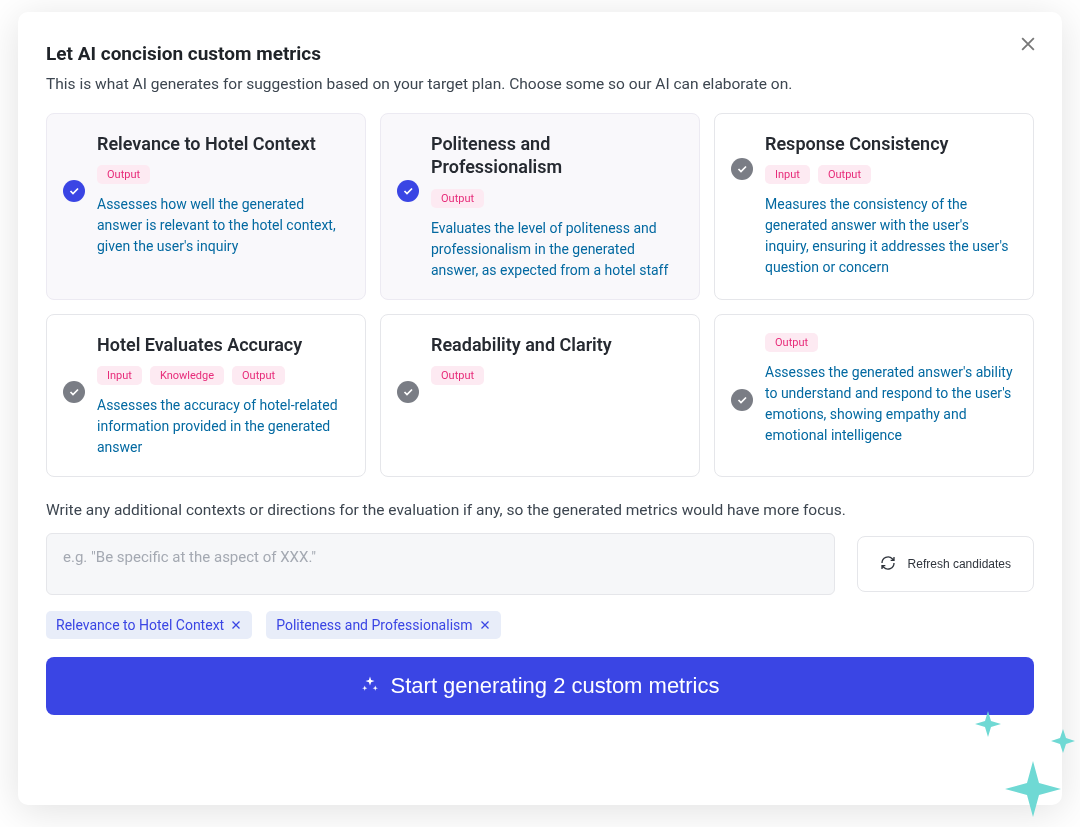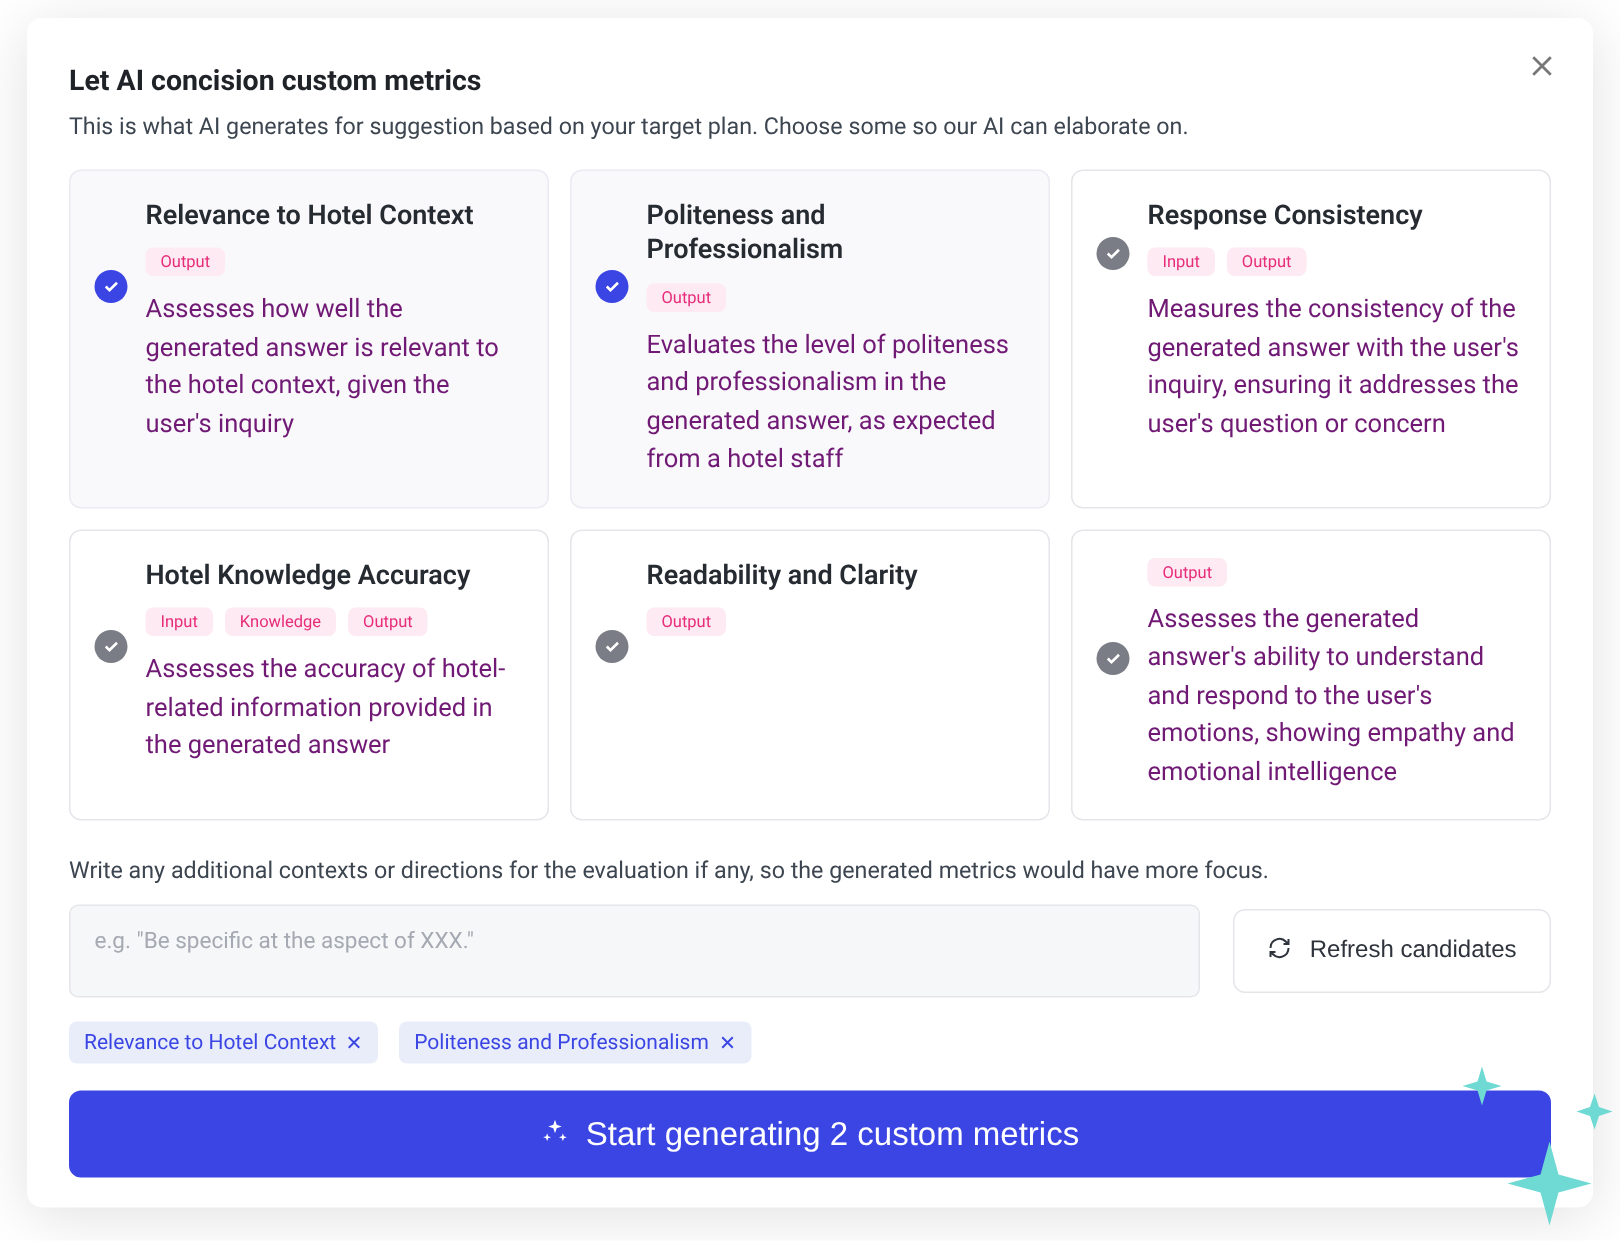--- a/index.html
+++ b/index.html
@@ -103,22 +103,22 @@
       margin-bottom: 10px;
     }
     .tag {
       font-size: 11px;
       color: #e72c7a;
       background: #fdeaf2;
       padding: 3px 10px;
       border-radius: 5px;
     }
     .card-desc {
-      font-size: 17px;
-      color: #701a75;
+      font-size: 14px;
+      color: #0369a1;
       line-height: 1.5;
     }
     .context-label {
       font-size: 15.5px;
       color: #3d4650;
       margin-bottom: 14px;
     }
     .context-row {
       display: flex;
       gap: 22px;
@@ -136,21 +136,21 @@
       font-family: inherit;
       resize: none;
       height: 62px;
     }
     .context-textarea::placeholder { color: #a4a9b2; }
     .refresh-btn {
       border: 1px solid #e5e6ea;
       background: #fff;
       border-radius: 8px;
       padding: 0 22px;
-      font-size: 16px;
+      font-size: 12px;
       color: #2f343c;
       display: flex;
       align-items: center;
       gap: 12px;
       cursor: pointer;
       height: 56px;
       align-self: center;
     }
     .refresh-btn svg { width: 16px; height: 16px; }
     .chips-row {
@@ -257,21 +257,21 @@
           <div class="card-desc">Measures the consistency of the generated answer with the user's inquiry, ensuring it addresses the user's question or concern</div>
         </div>
       </div>
       <div class="card">
         <div class="check-circle off">
           <svg viewBox="0 0 24 24" fill="none" stroke="currentColor" stroke-width="3.5">
             <path d="M5 12l5 5L20 7"></path>
           </svg>
         </div>
         <div class="card-body">
-          <div class="card-title">Hotel Knowledge Accuracy</div>
+          <div class="card-title">Hotel Evaluates Accuracy</div>
           <div class="tag-row">
             <span class="tag">Input</span>
             <span class="tag">Knowledge</span>
             <span class="tag">Output</span>
           </div>
           <div class="card-desc">Assesses the accuracy of hotel-related information provided in the generated answer</div>
         </div>
       </div>
       <div class="card">
         <div class="check-circle off">

